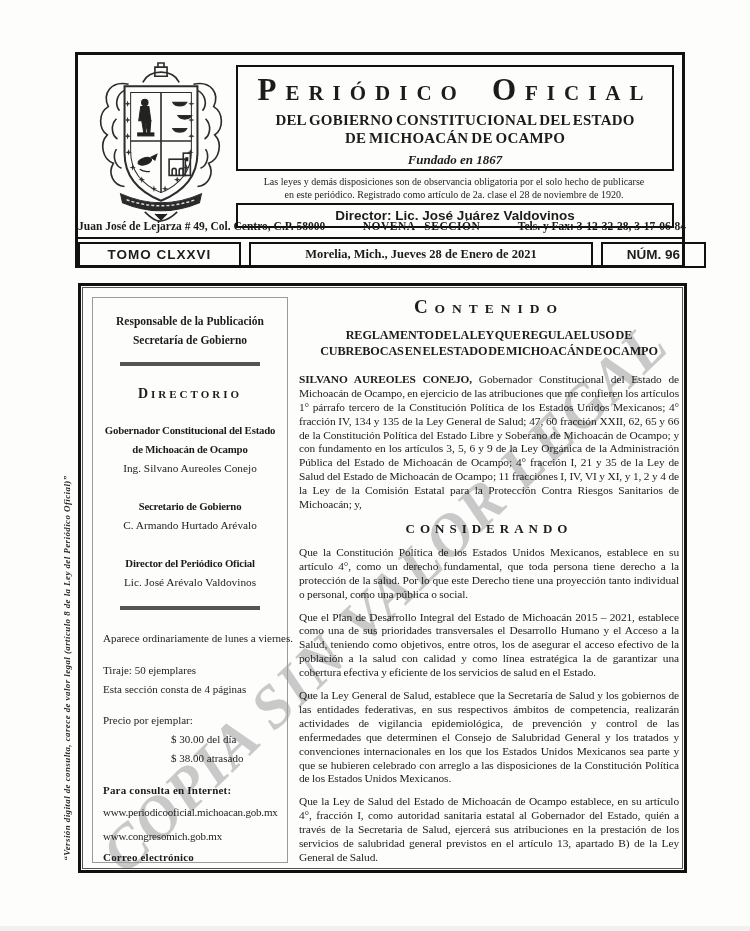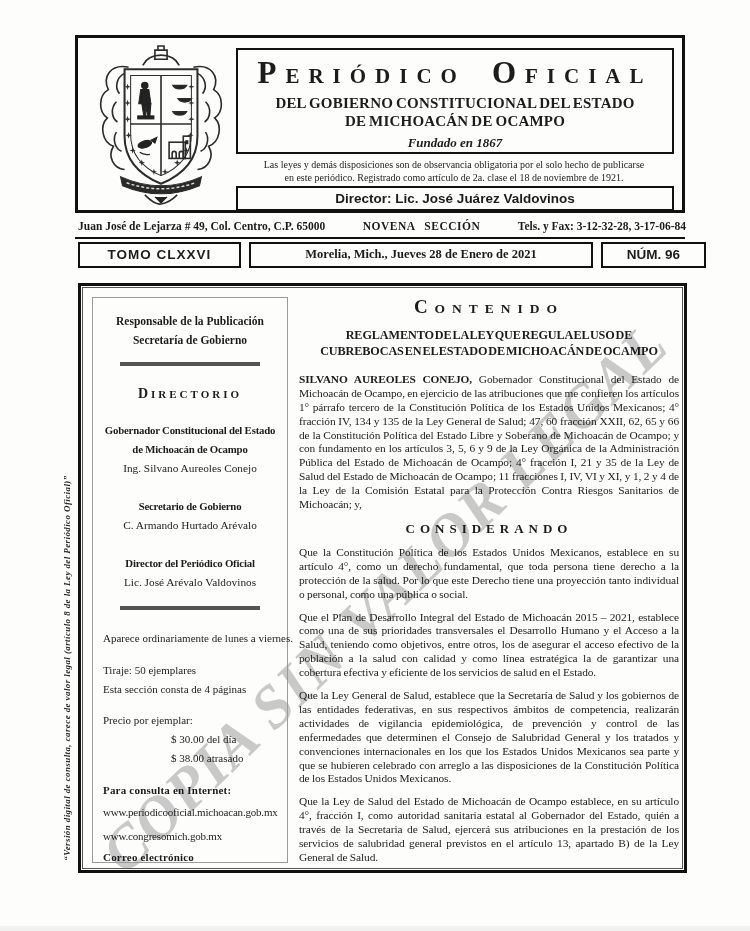--- a/index.html
+++ b/index.html
@@ -10,21 +10,21 @@
   
   .sidenote{position:absolute;left:67px;top:668px;transform:translate(-50%,-50%) rotate(-90deg);
             white-space:nowrap;font:italic 700 9px "Liberation Serif",serif;letter-spacing:.4px;color:#2b2b2b;}
 
   
   .watermark{position:absolute;left:385px;top:598px;transform:translate(-50%,-50%) rotate(-44deg);
              font:italic 700 60px "Liberation Serif",serif;color:#c9c9c9;letter-spacing:2px;
              white-space:nowrap;z-index:0;}
 
   
-  .masthead{position:absolute;left:75px;top:35px;width:610px;height:178px;border:3px solid #111;
+  .masthead{position:absolute;left:75px;top:52px;width:610px;height:216px;border:3px solid #111;
             box-sizing:border-box;background:transparent;z-index:1;}
   .coat{position:absolute;left:16px;top:5px;width:134px;height:162px;}
   .title-box{position:absolute;left:158px;top:10px;width:438px;height:106px;border:2px solid #111;
              box-sizing:border-box;text-align:center;}
   .np-title{margin:7px 0 0;font-weight:700;letter-spacing:9px;line-height:32px;white-space:nowrap;}
   .np-title .cap{font-size:31px;}
   .np-title .rest{font-size:21px;}
   .np-sub{font-size:15px;font-weight:700;line-height:18px;letter-spacing:.2px;word-spacing:-1px;}
   .np-founded{font:italic 700 13px "Liberation Serif",serif;margin-top:5px;}
   .notice{position:absolute;left:150px;top:121px;width:452px;text-align:center;
@@ -159,28 +159,28 @@
 
     <div class="title-box">
       <div class="np-title"><span class="cap">P</span><span class="rest">ERIÓDICO</span>&nbsp;&nbsp;<span class="cap">O</span><span class="rest">FICIAL</span></div>
       <div class="np-sub">DEL GOBIERNO CONSTITUCIONAL DEL ESTADO</div>
       <div class="np-sub">DE MICHOACÁN DE OCAMPO</div>
       <div class="np-founded">Fundado en 1867</div>
     </div>
 
     <div class="notice">
       <div>Las leyes y demás disposiciones son de observancia obligatoria por el solo hecho de publicarse</div>
-      <div>en este periódico. Registrado como artículo de 2a. clase el 18 de noviembre de 1921.</div>
+      <div>en este periódico. Registrado como artículo de 2a. clase el 28 de noviembre de 1920.</div>
     </div>
 
     <div class="director-box">Director: Lic. José Juárez Valdovinos</div>
   </div>
 
   <div class="address-row">
-    <span>Juan José de Lejarza # 49, Col. Centro, C.P. 65000</span>
+    <span>Juan José de Lejarza # 49, Col. Centro, C.P. 58000</span>
     <span class="mid">NOVENA SECCIÓN</span>
     <span>Tels. y Fax: 3-12-32-28, 3-17-06-84</span>
   </div>
   <div class="address-divider"></div>
 
   <div class="issue-cell tomo-box">TOMO CLXXVI</div>
   <div class="issue-cell date-box">Morelia, Mich., Jueves 28 de Enero de 2021</div>
   <div class="issue-cell num-box">NÚM. 96</div>
 
   <div class="content-frame">

